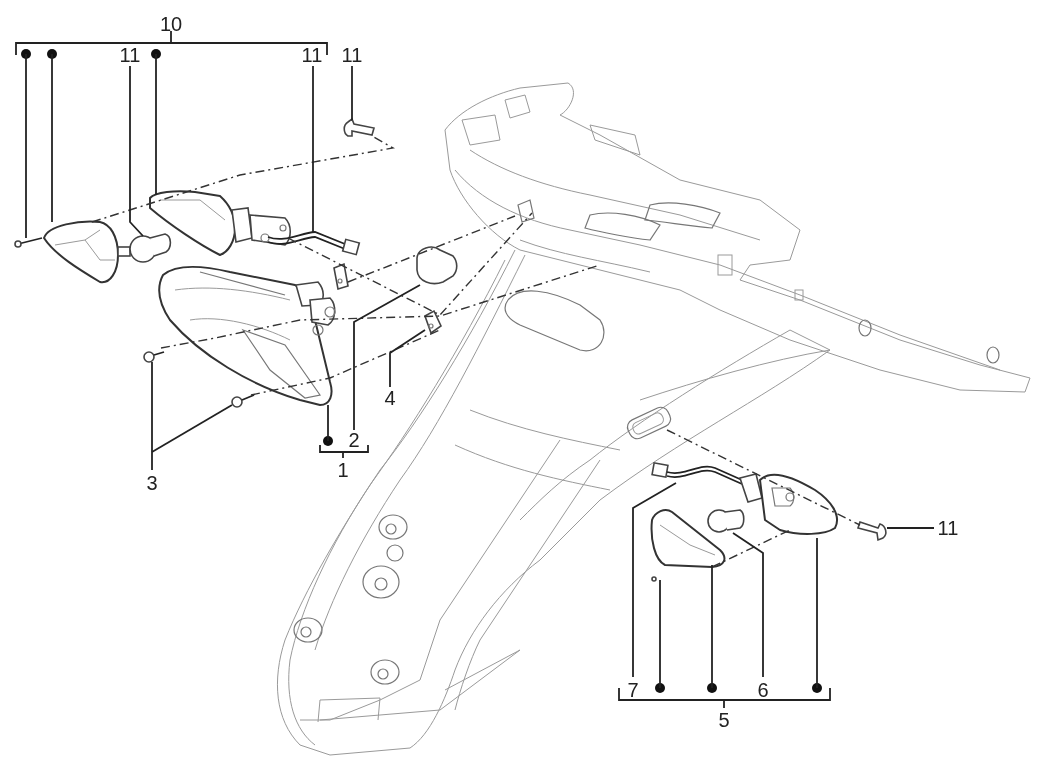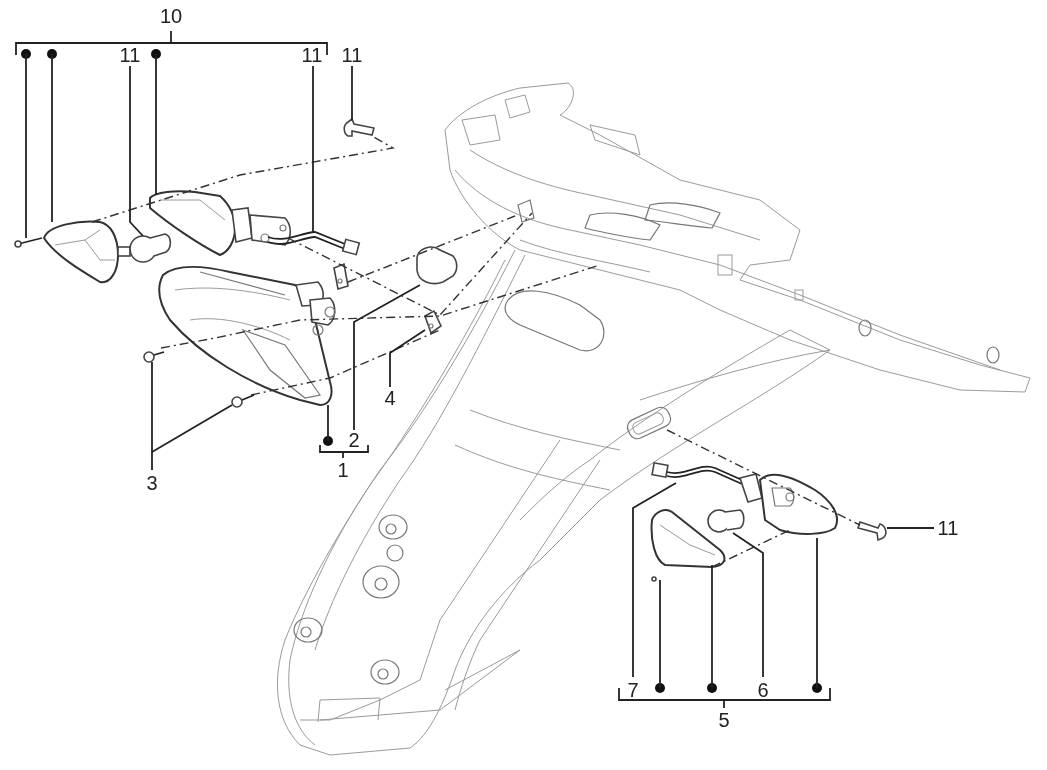--- a/index.html
+++ b/index.html
@@ -192,21 +192,21 @@
     <line class="lead" x1="817" y1="688" x2="817" y2="538"></line>
 
     <path class="lead" d="M763 677 L763 553 L733 533"></path>
 
     <path class="lead" d="M633 677 L633 508 L676 483"></path>
 
     <line class="lead" x1="887" y1="528" x2="934" y2="528"></line>
   </g>
 </svg>
 
-<div class="lbl" style="left:171px;top:6px;text-align:center;">10</div>
+<div class="lbl" style="left:171px;top:14px;text-align:center;">10</div>
 <div class="lbl" style="left:130px;top:45px;">11</div>
 <div class="lbl" style="left:312px;top:45px;">11</div>
 <div class="lbl" style="left:352px;top:45px;">11</div>
 <div class="lbl" style="left:343px;top:460px;">1</div>
 <div class="lbl" style="left:354px;top:430px;">2</div>
 <div class="lbl" style="left:152px;top:473px;">3</div>
 <div class="lbl" style="left:390px;top:388px;">4</div>
 <div class="lbl" style="left:724px;top:710px;">5</div>
 <div class="lbl" style="left:763px;top:680px;">6</div>
 <div class="lbl" style="left:633px;top:680px;">7</div>

